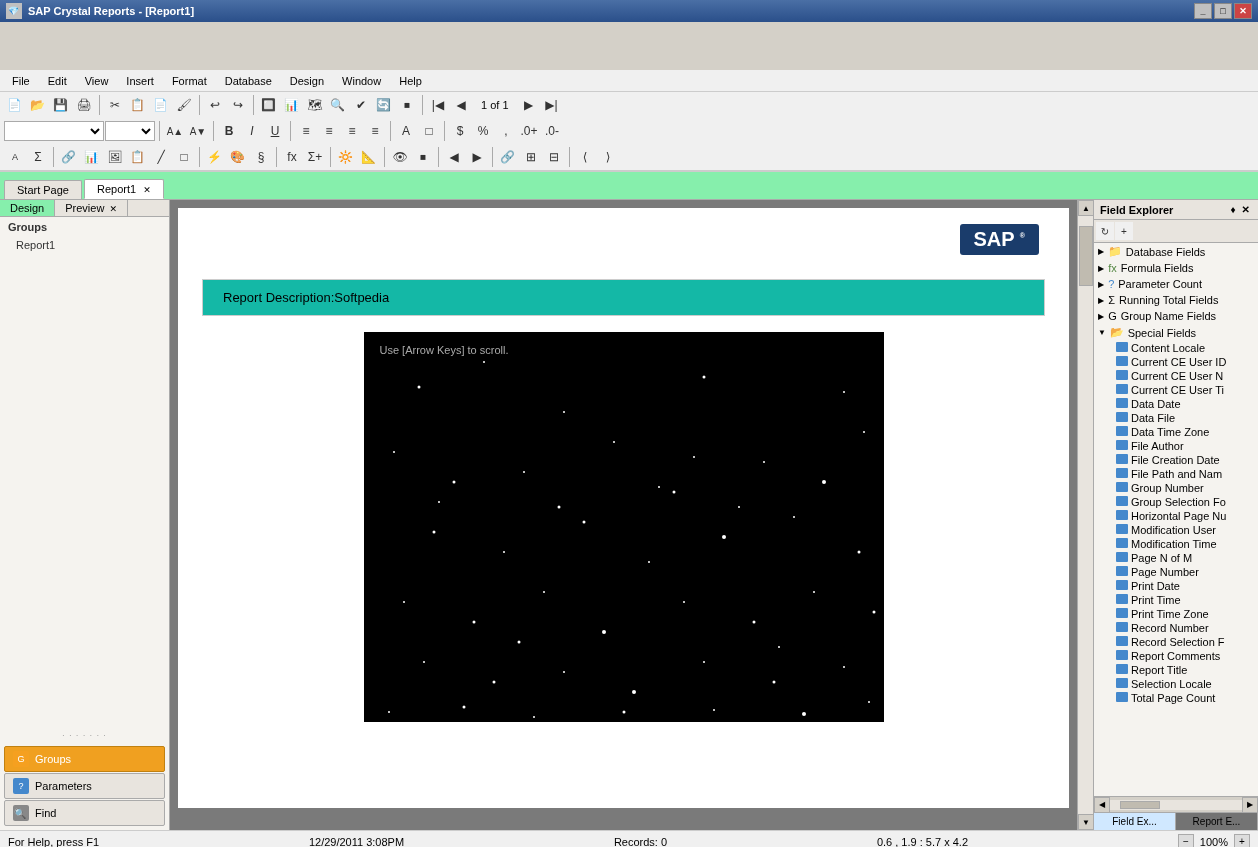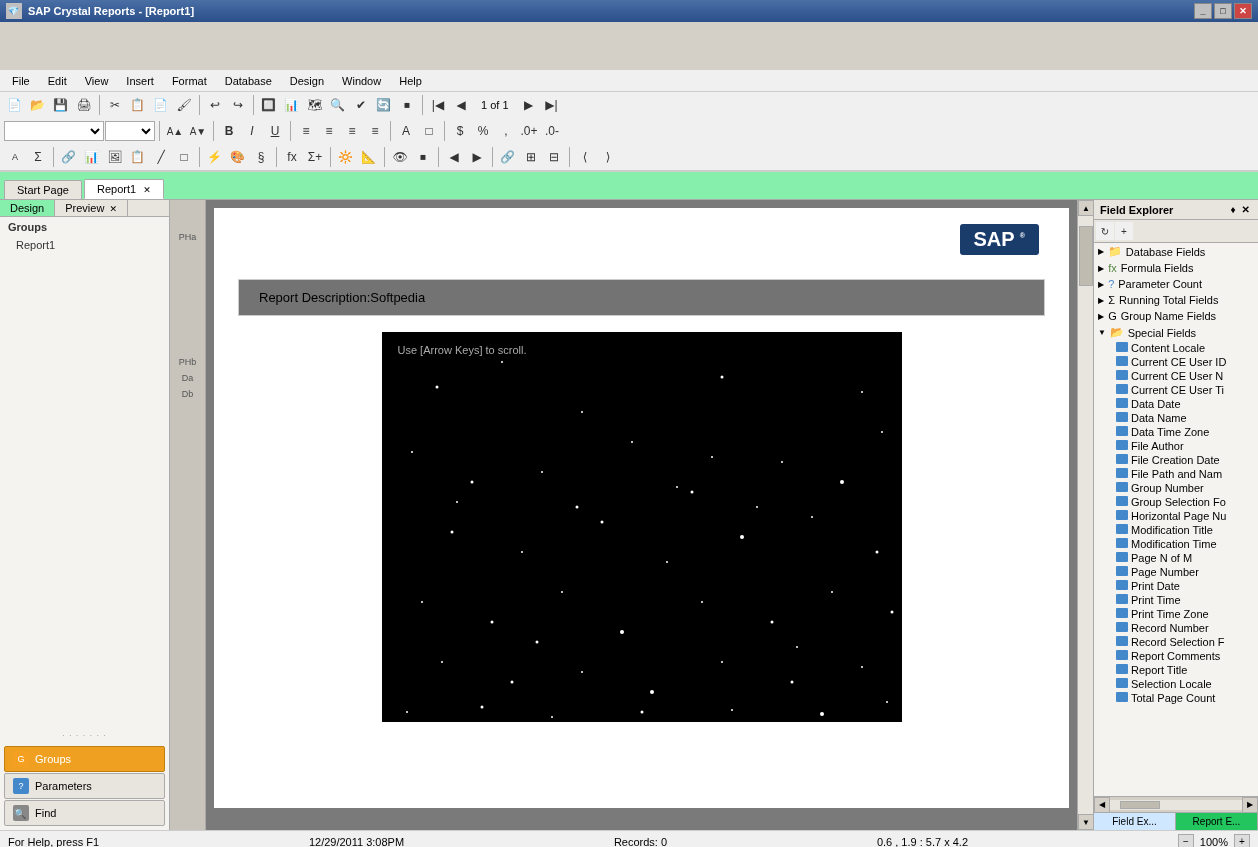--- a/index.html
+++ b/index.html
@@ -96,21 +96,21 @@
     .right-panel-title { background: #e8e4de; padding: 3px 6px; font-size: 11px; font-weight: bold; display: flex; align-items: center; justify-content: space-between; border-bottom: 1px solid #aaa; }
     .right-panel-icons { display: flex; gap: 2px; align-items: center; }
     .rp-icon { font-size: 10px; cursor: pointer; padding: 1px 2px; }
     .field-tree { flex: 1; overflow-y: auto; overflow-x: hidden; font-size: 11px; }
     .field-category { padding: 2px 4px; cursor: pointer; display: flex; align-items: center; gap: 4px; }
     .field-item { padding: 1px 4px 1px 22px; cursor: pointer; display: flex; align-items: flex-start; gap: 3px; white-space: nowrap; overflow: hidden; text-overflow: ellipsis; }
     .field-icon { width: 12px; height: 10px; background: #5599dd; border-radius: 1px; display: inline-flex; align-items: center; justify-content: center; font-size: 7px; color: white; flex-shrink: 0; }
     .field-icon.blue-light { background: #4488cc; }
     .expand-arrow { font-size: 8px; }
     .right-bottom-tabs { display: flex; border-top: 1px solid #aaa; }
-    .rb-tab { flex: 1; padding: 3px; text-align: center; font-size: 10px; cursor: pointer; background: #22c55e; border-right: 1px solid #aaa; overflow: hidden; text-overflow: ellipsis; white-space: nowrap; }
+    .rb-tab { flex: 1; padding: 3px; text-align: center; font-size: 10px; cursor: pointer; background: #737373; border-right: 1px solid #aaa; overflow: hidden; text-overflow: ellipsis; white-space: nowrap; }
     .rb-tab.active { background: #d0e8ff; }
 
     
     .status-bar { background: #f0f0f0; height: 22px; display: flex; align-items: center; padding: 0 8px; border-top: 1px solid #ccc; gap: 20px; font-size: 11px; justify-content: space-between; }
     .zoom-controls { display: flex; align-items: center; gap: 2px; }
     .zoom-btn { width: 16px; height: 16px; background: #ddd; border: 1px solid #aaa; font-size: 10px; cursor: pointer; display: flex; align-items: center; justify-content: center; }
 
     
     .vert-scrollbar { 
       width: 16px; 
@@ -282,42 +282,34 @@
         <div class="left-btn-icon" style="background:#4488cc; width:16px; height:16px; border-radius:2px; display:flex; align-items:center; justify-content:center; font-size:9px; color:white;">?</div>
         <span>Parameters</span>
       </div>
       <div class="left-btn">
         <div class="left-btn-icon" style="background:#888; width:16px; height:16px; border-radius:2px; display:flex; align-items:center; justify-content:center; font-size:10px; color:white;">🔍</div>
         <span>Find</span>
       </div>
     </div>
   </div>
 
-  <div class="page-labels" style="width:36px; background:#c8c4bc; border-right:1px solid #aaa; font-size:9px; padding-top: 30px; display:flex; flex-direction:column; gap:2px;">
-    <div class="page-label" style="padding:2px 4px;">PHa</div>
-    <div style="flex:1;"></div>
-    <div class="page-label" style="padding:2px 4px;">PHb</div>
-    <div class="page-label" style="padding:2px 4px;">Da</div>
-    <div class="page-label" style="padding:2px 4px;">Db</div>
-    <div style="flex:4;"></div>
-  </div>
 
   <div style="flex:1; display:flex; overflow:hidden; position:relative;">
     <div class="content-area" style="flex:1; background:#7a7a7a; overflow:hidden; position:relative;">
 
       <div style="background:white; margin:8px; min-height:600px; position:relative; padding:16px 24px;">
 
         <div style="position:absolute; right:30px; top:16px;">
           <div style="background:#1a3c6b; color:white; font-size:20px; font-weight:bold; padding:4px 14px; border-radius:3px; display:inline-block; position:relative;">
             <span>SAP</span>
             <span style="font-size:7px; vertical-align:super;">®</span>
           </div>
         </div>
 
-        <div style="border:1px solid #ccc; background:#737373; padding:10px 20px; margin-top:55px; margin-bottom:16px; font-size:13px;">
+        <div style="border:1px solid #ccc; background:#14b8a6; padding:10px 20px; margin-top:55px; margin-bottom:16px; font-size:13px;">
           <span>Report Description:Softpedia</span>
         </div>
 
         <div style="width:520px; height:390px; background:black; position:relative; overflow:hidden; margin:0 auto;">
           <span style="color:#aaa; font-size:11px; position:absolute; top:12px; left:16px;">Use [Arrow Keys] to scroll.</span>
 
           <svg width="520" height="390" style="position:absolute;top:0;left:0;">
             <circle cx="55" cy="55" r="1.5" fill="white"></circle>
             <circle cx="120" cy="30" r="1" fill="white"></circle>
             <circle cx="200" cy="80" r="1" fill="white"></circle>
@@ -448,21 +440,21 @@
       <div class="field-item">
         <span class="field-icon blue-light"></span>
         <span>Current CE User Ti</span>
       </div>
       <div class="field-item">
         <span class="field-icon blue-light"></span>
         <span>Data Date</span>
       </div>
       <div class="field-item">
         <span class="field-icon blue-light"></span>
-        <span>Data Name</span>
+        <span>Data File</span>
       </div>
       <div class="field-item">
         <span class="field-icon blue-light"></span>
         <span>Data Time Zone</span>
       </div>
       <div class="field-item">
         <span class="field-icon blue-light"></span>
         <span>File Author</span>
       </div>
       <div class="field-item">
@@ -480,21 +472,21 @@
       <div class="field-item">
         <span class="field-icon blue-light"></span>
         <span>Group Selection Fo</span>
       </div>
       <div class="field-item">
         <span class="field-icon blue-light"></span>
         <span>Horizontal Page Nu</span>
       </div>
       <div class="field-item">
         <span class="field-icon blue-light"></span>
-        <span>Modification Title</span>
+        <span>Modification User</span>
       </div>
       <div class="field-item">
         <span class="field-icon blue-light"></span>
         <span>Modification Time</span>
       </div>
       <div class="field-item">
         <span class="field-icon blue-light"></span>
         <span>Page N of M</span>
       </div>
       <div class="field-item">

